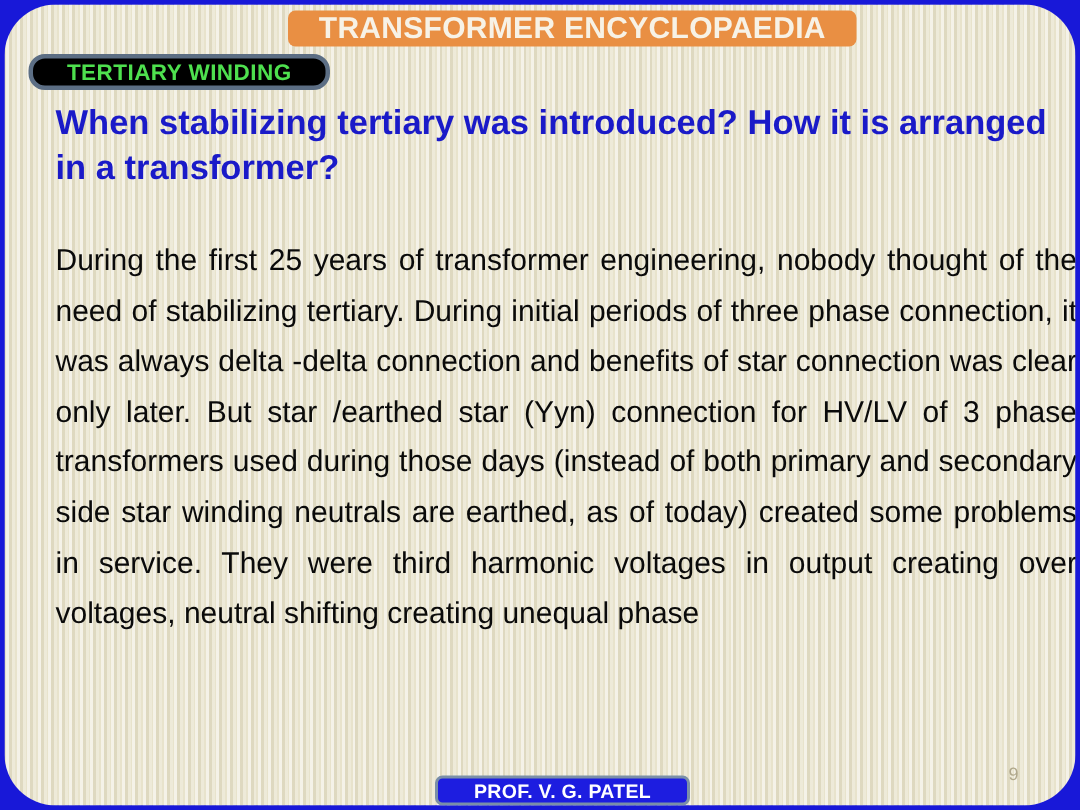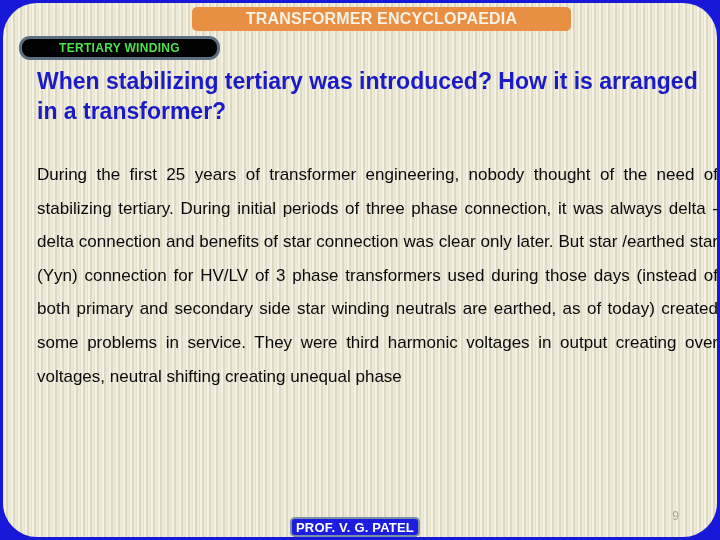--- a/index.html
+++ b/index.html
@@ -43,39 +43,39 @@
   #hdr-badge {
     position:absolute;
     left:189px; top:4px;
     width:379px; height:24px;
     background:#e98f43;
     border-radius:5px;
     display:flex; align-items:center; justify-content:center;
   }
   #hdr-badge .label {
     color:#f7f2e6;
-    font-size:16px;
+    font-size:20px;
     font-weight:bold;
     letter-spacing:0.2px;
     white-space:nowrap;
   }
 
   
   #sect-badge {
     position:absolute;
     left:16px; top:33px;
     width:201px; height:24px;
     background:#000000;
     border:3px solid #5c6e84;
     border-radius:11px;
     display:flex; align-items:center; justify-content:center;
   }
   #sect-badge .label {
     color:#4ee04e;
-    font-size:12px;
+    font-size:15px;
     font-weight:bold;
     letter-spacing:0.3px;
     white-space:nowrap;
   }
 
   
   #content {
     position:absolute;
     left:34px; top:63px;
     width:681px;
@@ -83,21 +83,21 @@
   #title {
     color:#1a1ac8;
     font-size:23px;
     font-weight:bold;
     line-height:30px;
     text-align:left;
     margin-bottom:1px;
   }
   #body {
     color:#0a0a0a;
-    font-size:17px;
+    font-size:20px;
     line-height:33.6px;
     text-align:justify;
     text-justify:inter-word;
     margin-top:32px;
   }
 
   
   #footer-date {
     position:absolute;
     left:42px; top:508px;
@@ -109,21 +109,21 @@
     position:absolute;
     right:38px; top:506px;
     color:#b0a88c;
     font-size:12px;
     text-align:right;
     white-space:nowrap;
   }
   #footer-badge {
     position:absolute;
     left:287px; top:514px;
-    width:130px; height:20px;
+    width:170px; height:20px;
     background:#1d1de0;
     border:2px solid #7a8fa8;
     border-radius:5px;
     display:flex; align-items:center; justify-content:center;
   }
   #footer-badge .label {
     color:#ffffff;
     font-size:13px;
     font-weight:bold;
     letter-spacing:0.2px;

